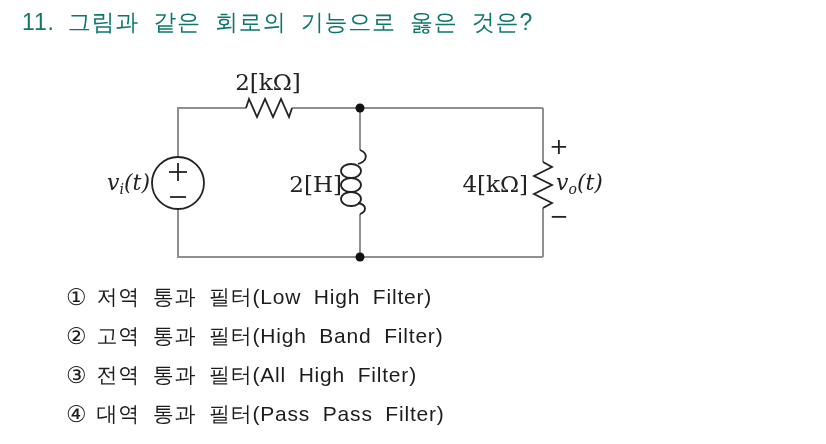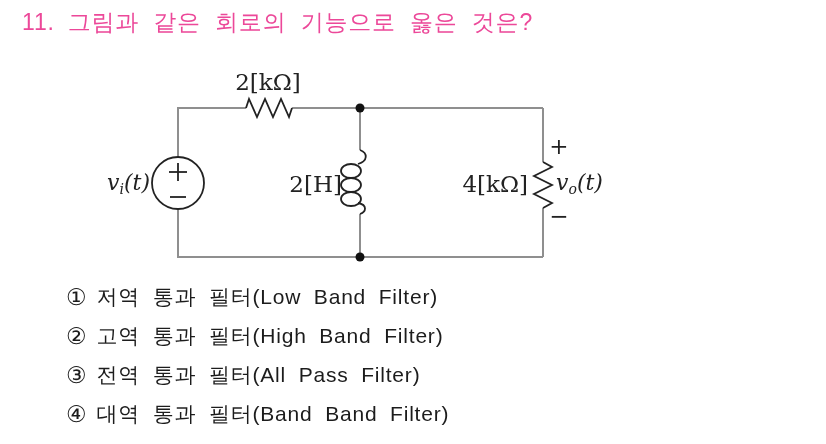--- a/index.html
+++ b/index.html
@@ -13,21 +13,21 @@
     overflow: hidden;
   }
   .question-title {
     position: absolute;
     left: 22px;
     top: 7px;
     font-size: 23px;
     letter-spacing: 0.8px;
     word-spacing: 7px;
     white-space: nowrap;
-    color: #ec4899;
+    color: #0f766e;
   }
   .question-title .qnum { margin-right: 13px; }
   .circuit-svg {
     position: absolute;
     left: 78px;
     top: 58px;
     width: 574px;
     height: 226px;
   }
   .circuit-svg text {
@@ -129,29 +129,29 @@
       <tspan>+</tspan>
     </text>
     <text x="559" y="224" text-anchor="middle" class="pm">
       <tspan>−</tspan>
     </text>
   </svg>
 
   <div class="choices">
     <div class="choice">
       <span class="num">①</span>
-      <span>저역 통과 필터(Low Band Filter)</span>
+      <span>저역 통과 필터(Low High Filter)</span>
     </div>
     <div class="choice">
       <span class="num">②</span>
       <span>고역 통과 필터(High Band Filter)</span>
     </div>
     <div class="choice">
       <span class="num">③</span>
-      <span>전역 통과 필터(All Pass Filter)</span>
+      <span>전역 통과 필터(All High Filter)</span>
     </div>
     <div class="choice">
       <span class="num">④</span>
-      <span>대역 통과 필터(Band Band Filter)</span>
+      <span>대역 통과 필터(Pass Pass Filter)</span>
     </div>
   </div>
 
 </div>
 
 </body></html>

